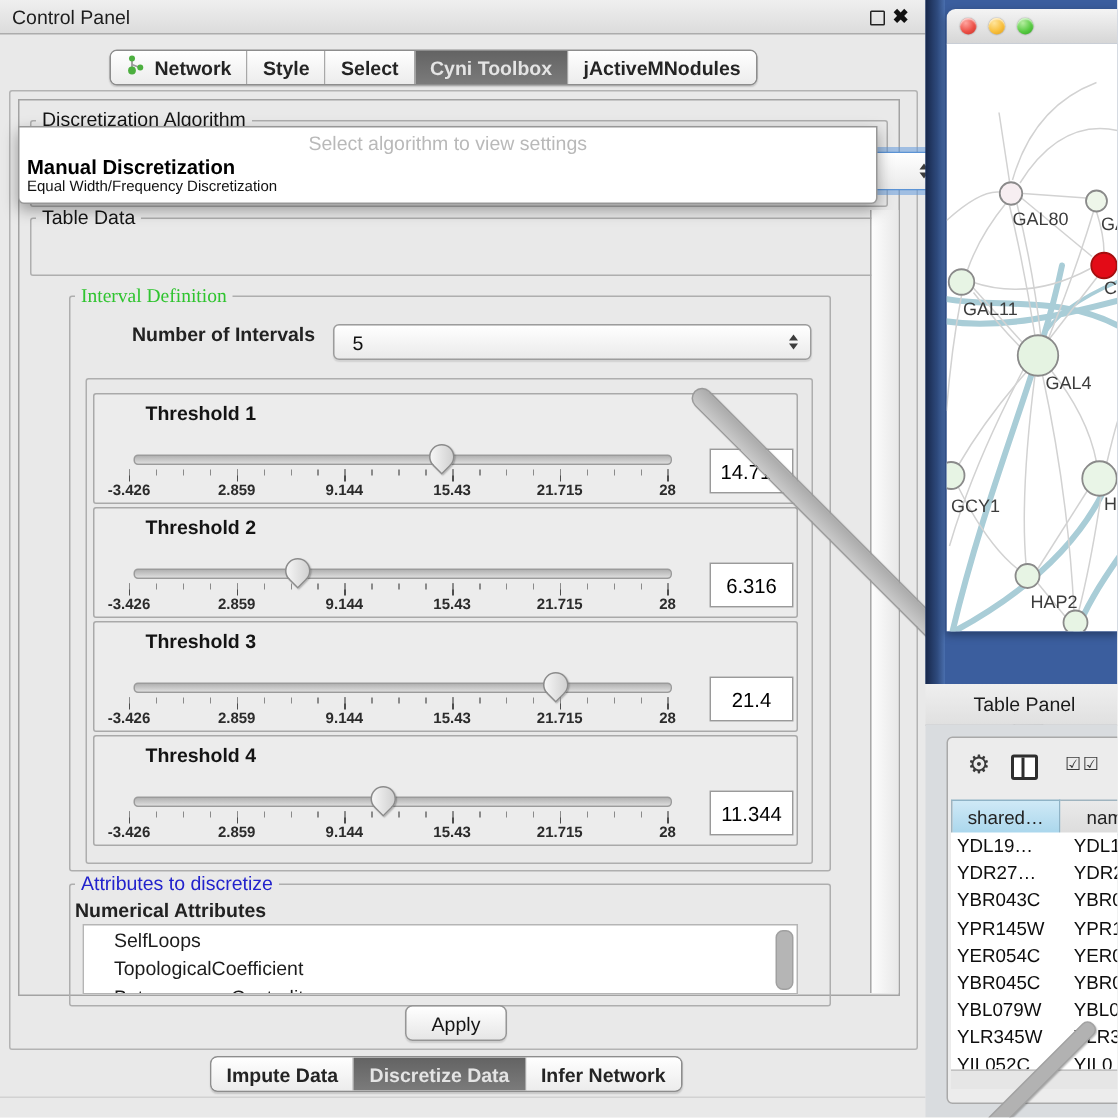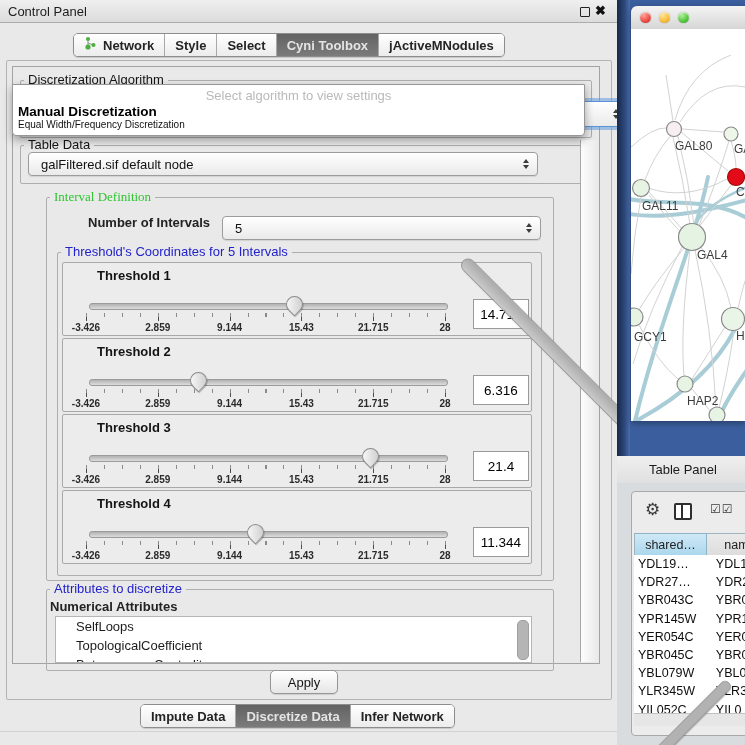--- a/index.html
+++ b/index.html
@@ -139,41 +139,33 @@
   <div class="abs grp-label" style="left:24px;top:73px;color:#141414;">Discretization Algorithm</div>
   <div class="abs combo focused" style="left:340px;top:101px;width:252px;height:24px;">
       <span class="arrows">
         <span class="arr-up"></span>
         <span class="arr-dn"></span>
       </span>
     </div>
 
   <div class="abs grp" style="left:20px;top:145px;width:570px;height:37px;"></div>
   <div class="abs grp-label" style="left:24px;top:138px;color:#141414;">Table Data</div>
-  <div class="abs combo" style="left:28px;top:152px;width:474px;height:22px;">
-    <span>galFiltered.sif default node</span>
-    <span class="arrows">
-        <span class="arr-up"></span>
-        <span class="arr-dn"></span>
-      </span>
-  </div>
 
   <div class="abs grp" style="left:46px;top:197px;width:506px;height:382px;"></div>
   <div class="abs grp-label" style="left:50px;top:190px;color:#2fc42f;font-family:Liberation Serif, serif;">Interval Definition</div>
   <div class="abs" style="left:88px;top:215px;font-weight:bold;">Number of Intervals</div>
   <div class="abs combo" style="left:222px;top:216px;width:283px;height:22px;">
     <span>5</span>
     <span class="arrows">
         <span class="arr-up"></span>
         <span class="arr-dn"></span>
       </span>
   </div>
 
   <div class="abs grp" style="left:57px;top:252px;width:483px;height:322px;"></div>
-  <div class="abs grp-label" style="left:61px;top:245px;color:#2222cc;">Threshold's Coordinates for 5 Intervals</div>
   <div id="threshold-rows">
       <div class="th-row" style="top: 262px;">
         <div class="th-title">Threshold 1</div>
         <div class="zone">
           <div class="track"></div>
           <div class="thumb" style="left:199.7px"></div>
           <div class="ticks"></div>
           <div class="tick-labels">
             <span style="left:0.0px">-3.426</span>
             <span style="left:71.8px">2.859</span>

